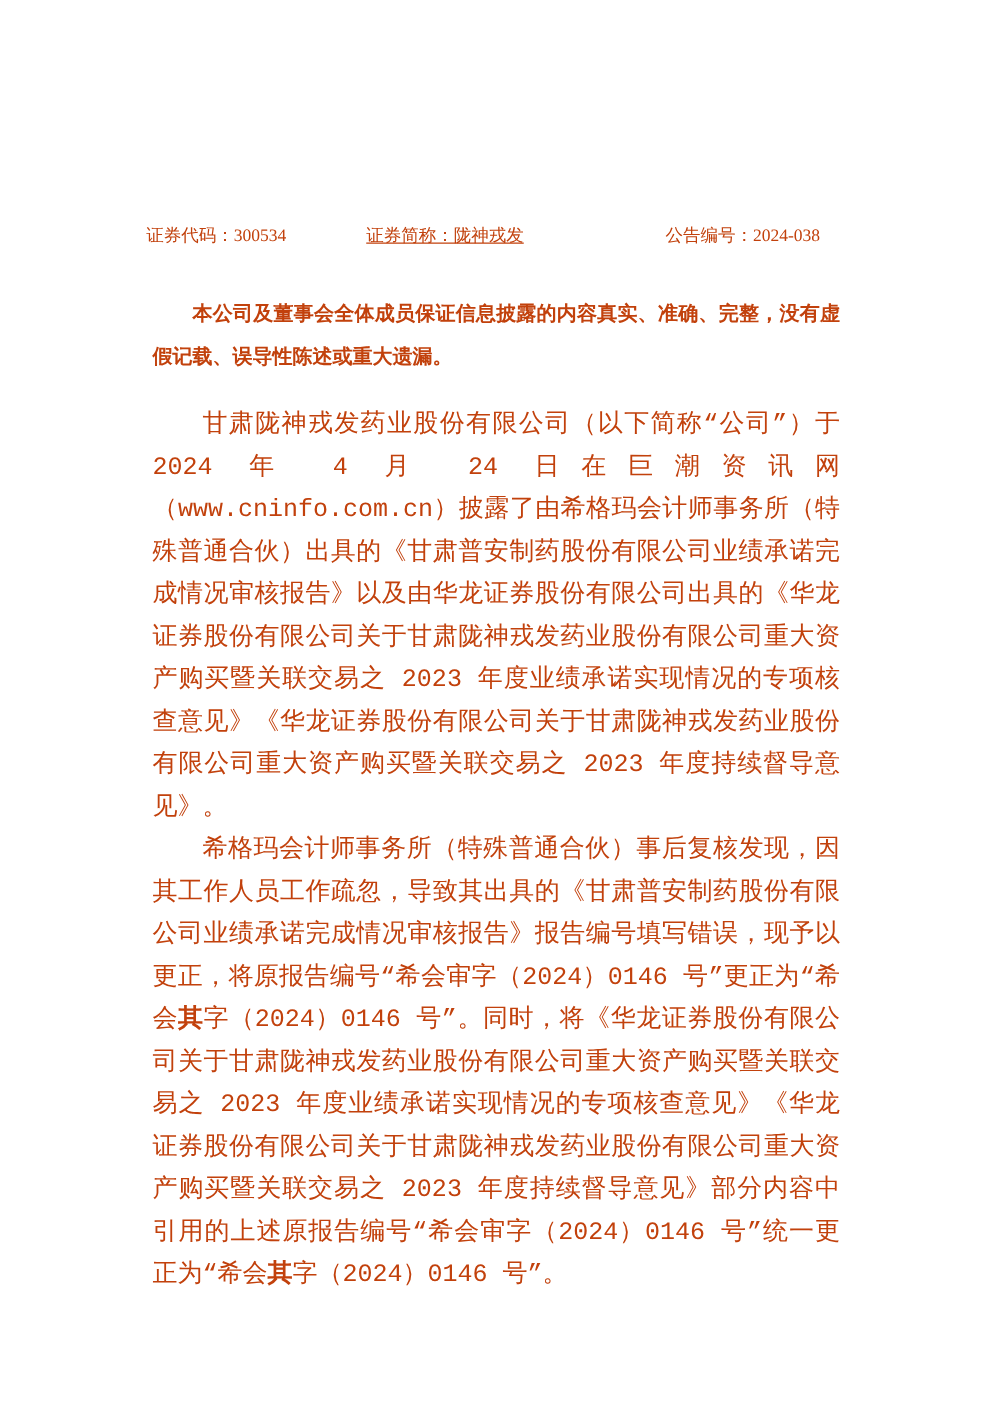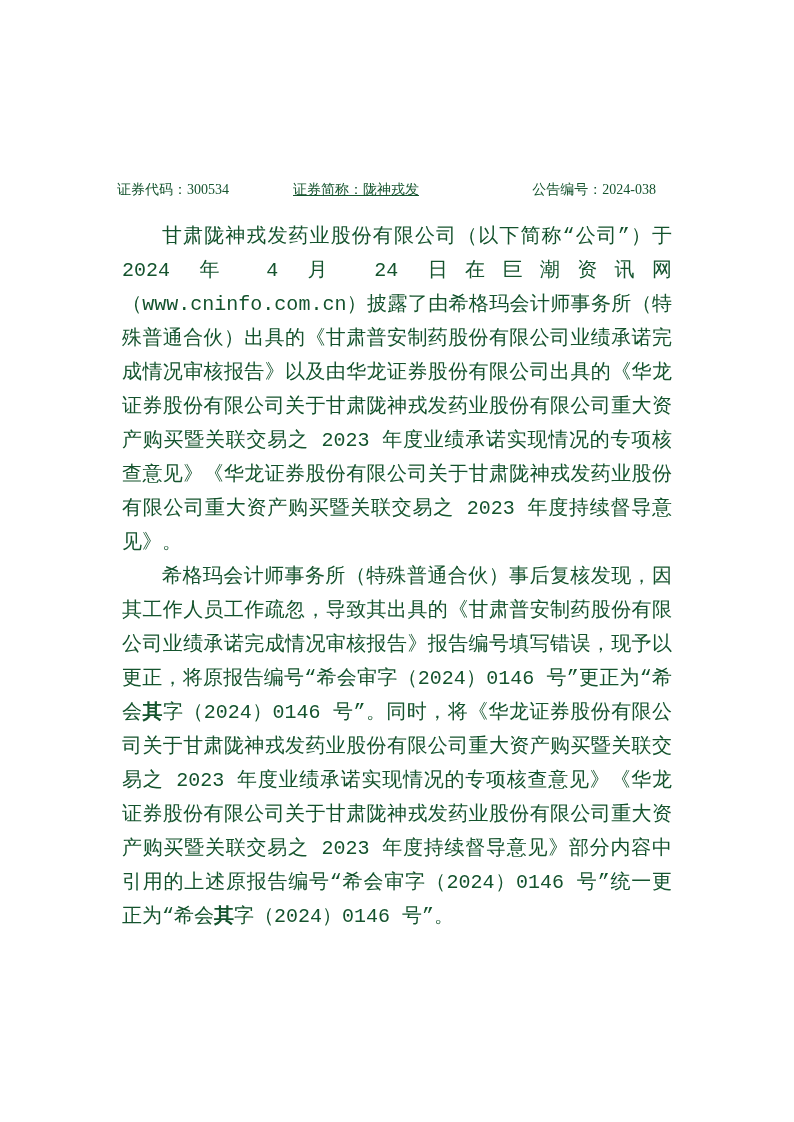--- a/index.html
+++ b/index.html
@@ -3,21 +3,21 @@
 <meta charset="utf-8">
 <style>
   html, body { margin: 0; padding: 0; background: #ffffff; }
   body { width: 794px; height: 1122px; overflow: hidden; }
   .page {
     box-sizing: border-box;
     width: 794px;
     height: 804px;
     padding: 181px 122px 0 122px;
     background: #ffffff;
-    color: #14532d;
+    color: #c2410c;
     font-family: "Liberation Serif", "DejaVu Serif", serif;
   }
   .header-row {
     position: relative;
     height: 18px;
     font-size: 14px;
     line-height: 18px;
     white-space: nowrap;
   }
   .hdr-left  { position: absolute; left: -5px; }
@@ -58,19 +58,20 @@
 <div class="page">
 
   <div class="header-row">
     <span class="hdr-left">证券代码：300534</span>
     <span class="hdr-mid">证券简称：陇神戎发</span>
     <span class="hdr-right">公告编号：2024-038</span>
   </div>
 
 
 
+  <p class="disclaimer">本公司及董事会全体成员保证信息披露的内容真实、准确、完整，没有虚假记载、误导性陈述或重大遗漏。</p>
 
   <p class="body-para first"><span>甘肃陇神戎发药业股份有限公司（以下简称“公司”）于 2024 年 4 月 24 日在巨潮资讯网（www.cninfo.com.cn）披露了由希格玛会计师事务所（特殊普通合伙）出具的《甘肃普安制药股份有限公司业绩承诺完成情况审核报告》以及由华龙证券股份有限公司出具的《华龙证券股份有限公司关于甘肃陇神戎发药业股份有限公司重大资产购买暨关联交易之 2023 年度业绩承诺实现情况的专项核查意见》《华龙证券股份有限公司关于甘肃陇神戎发药业股份有限公司重大资产购买暨关联交易之 2023 年度持续督导意见》。</span></p>
 
   <p class="body-para"><span>希格玛会计师事务所（特殊普通合伙）事后复核发现，因其工作人员工作疏忽，导致其出具的《甘肃普安制药股份有限公司业绩承诺完成情况审核报告》报告编号填写错误，现予以更正，将原报告编号“希会审字（2024）0146 号”更正为“希会</span><span class="seg-bold">其</span><span>字（2024）0146 号”。同时，将《华龙证券股份有限公司关于甘肃陇神戎发药业股份有限公司重大资产购买暨关联交易之 2023 年度业绩承诺实现情况的专项核查意见》《华龙证券股份有限公司关于甘肃陇神戎发药业股份有限公司重大资产购买暨关联交易之 2023 年度持续督导意见》部分内容中引用的上述原报告编号“希会审字（2024）0146 号”统一更正为“希会</span><span class="seg-bold">其</span><span>字（2024）0146 号”。</span></p>
 
 
 </div>
 
 </body></html>

